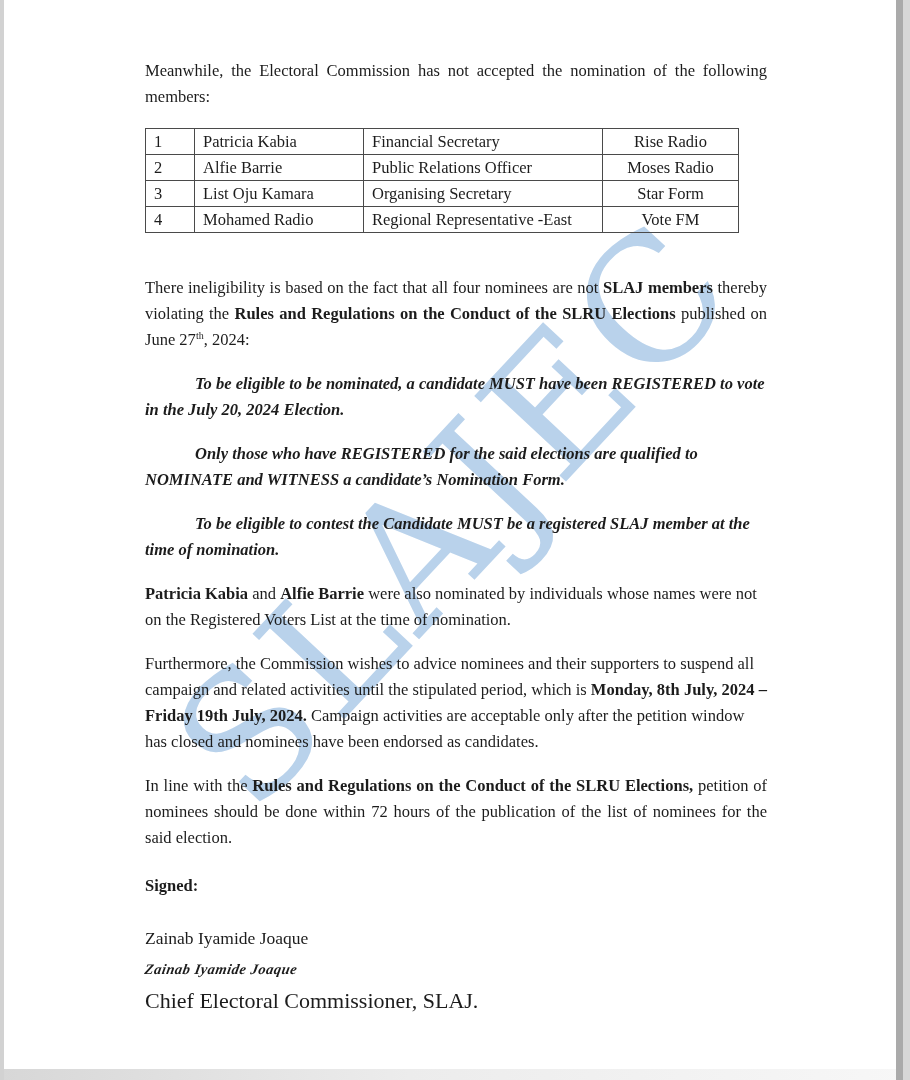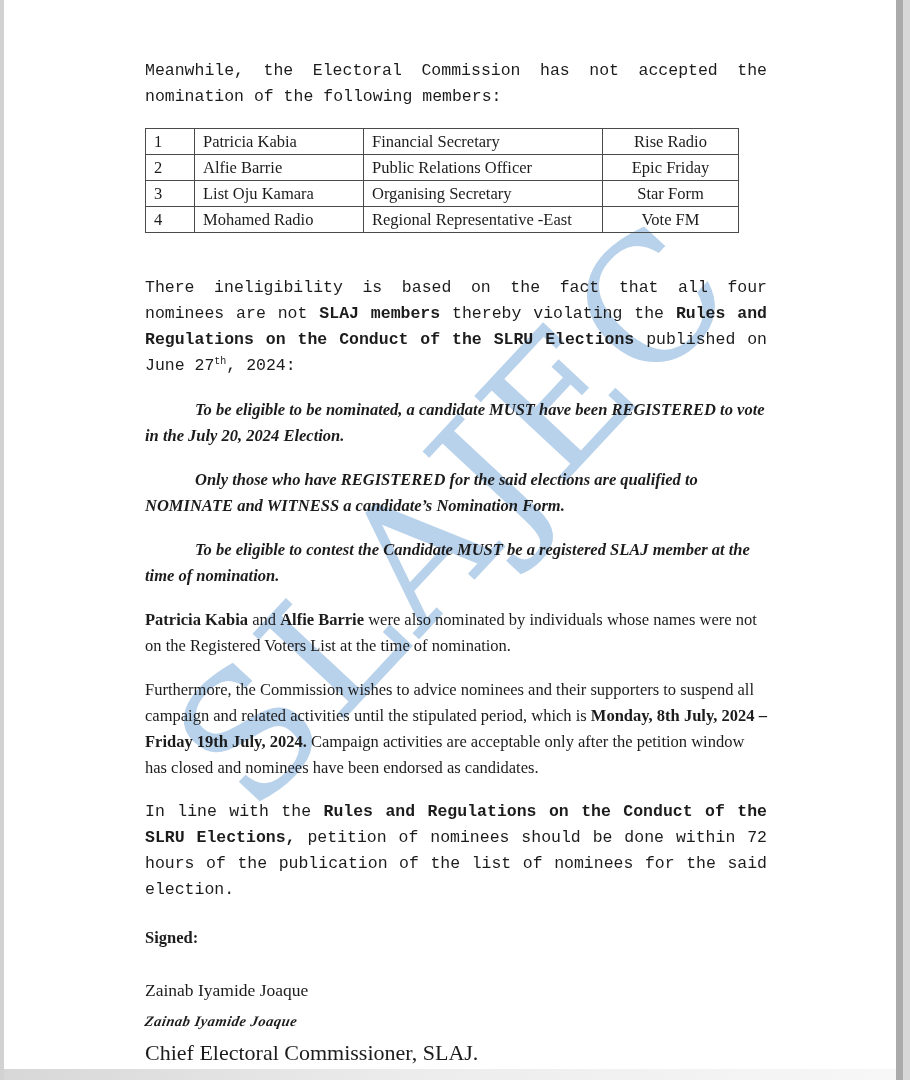--- a/index.html
+++ b/index.html
@@ -27,21 +27,21 @@
   }
   
   .content{
     position:absolute;
     left:145px;top:58px;width:622px;
     z-index:1;
     font-size:16.5px;
     line-height:26px;
   }
   p{margin:0 0 18px 0;}
-  .justify{text-align:justify;font-family:Liberation Mono, monospace;}
+  .justify{text-align:justify;}
   .b{font-weight:bold;}
   .sup{font-size:10px;vertical-align:super;line-height:0;margin-top:17px;}
   .quote{
     font-weight:bold;font-style:italic;
     text-indent:50px;
     margin:0 0 18px 0;
   }
   
   table.nominee-table{
     border-collapse:collapse;
@@ -93,21 +93,21 @@
         <tr>
           <td class="c-num">1</td>
           <td class="c-name">Patricia Kabia</td>
           <td class="c-pos">Financial Secretary</td>
           <td class="c-sta">Rise Radio</td>
         </tr>
         <tr>
           <td class="c-num">2</td>
           <td class="c-name">Alfie Barrie</td>
           <td class="c-pos">Public Relations Officer</td>
-          <td class="c-sta">Epic Friday</td>
+          <td class="c-sta">Moses Radio</td>
         </tr>
         <tr>
           <td class="c-num">3</td>
           <td class="c-name">List Oju Kamara</td>
           <td class="c-pos">Organising Secretary</td>
           <td class="c-sta">Star Form</td>
         </tr>
         <tr>
           <td class="c-num">4</td>
           <td class="c-name">Mohamed Radio</td>

